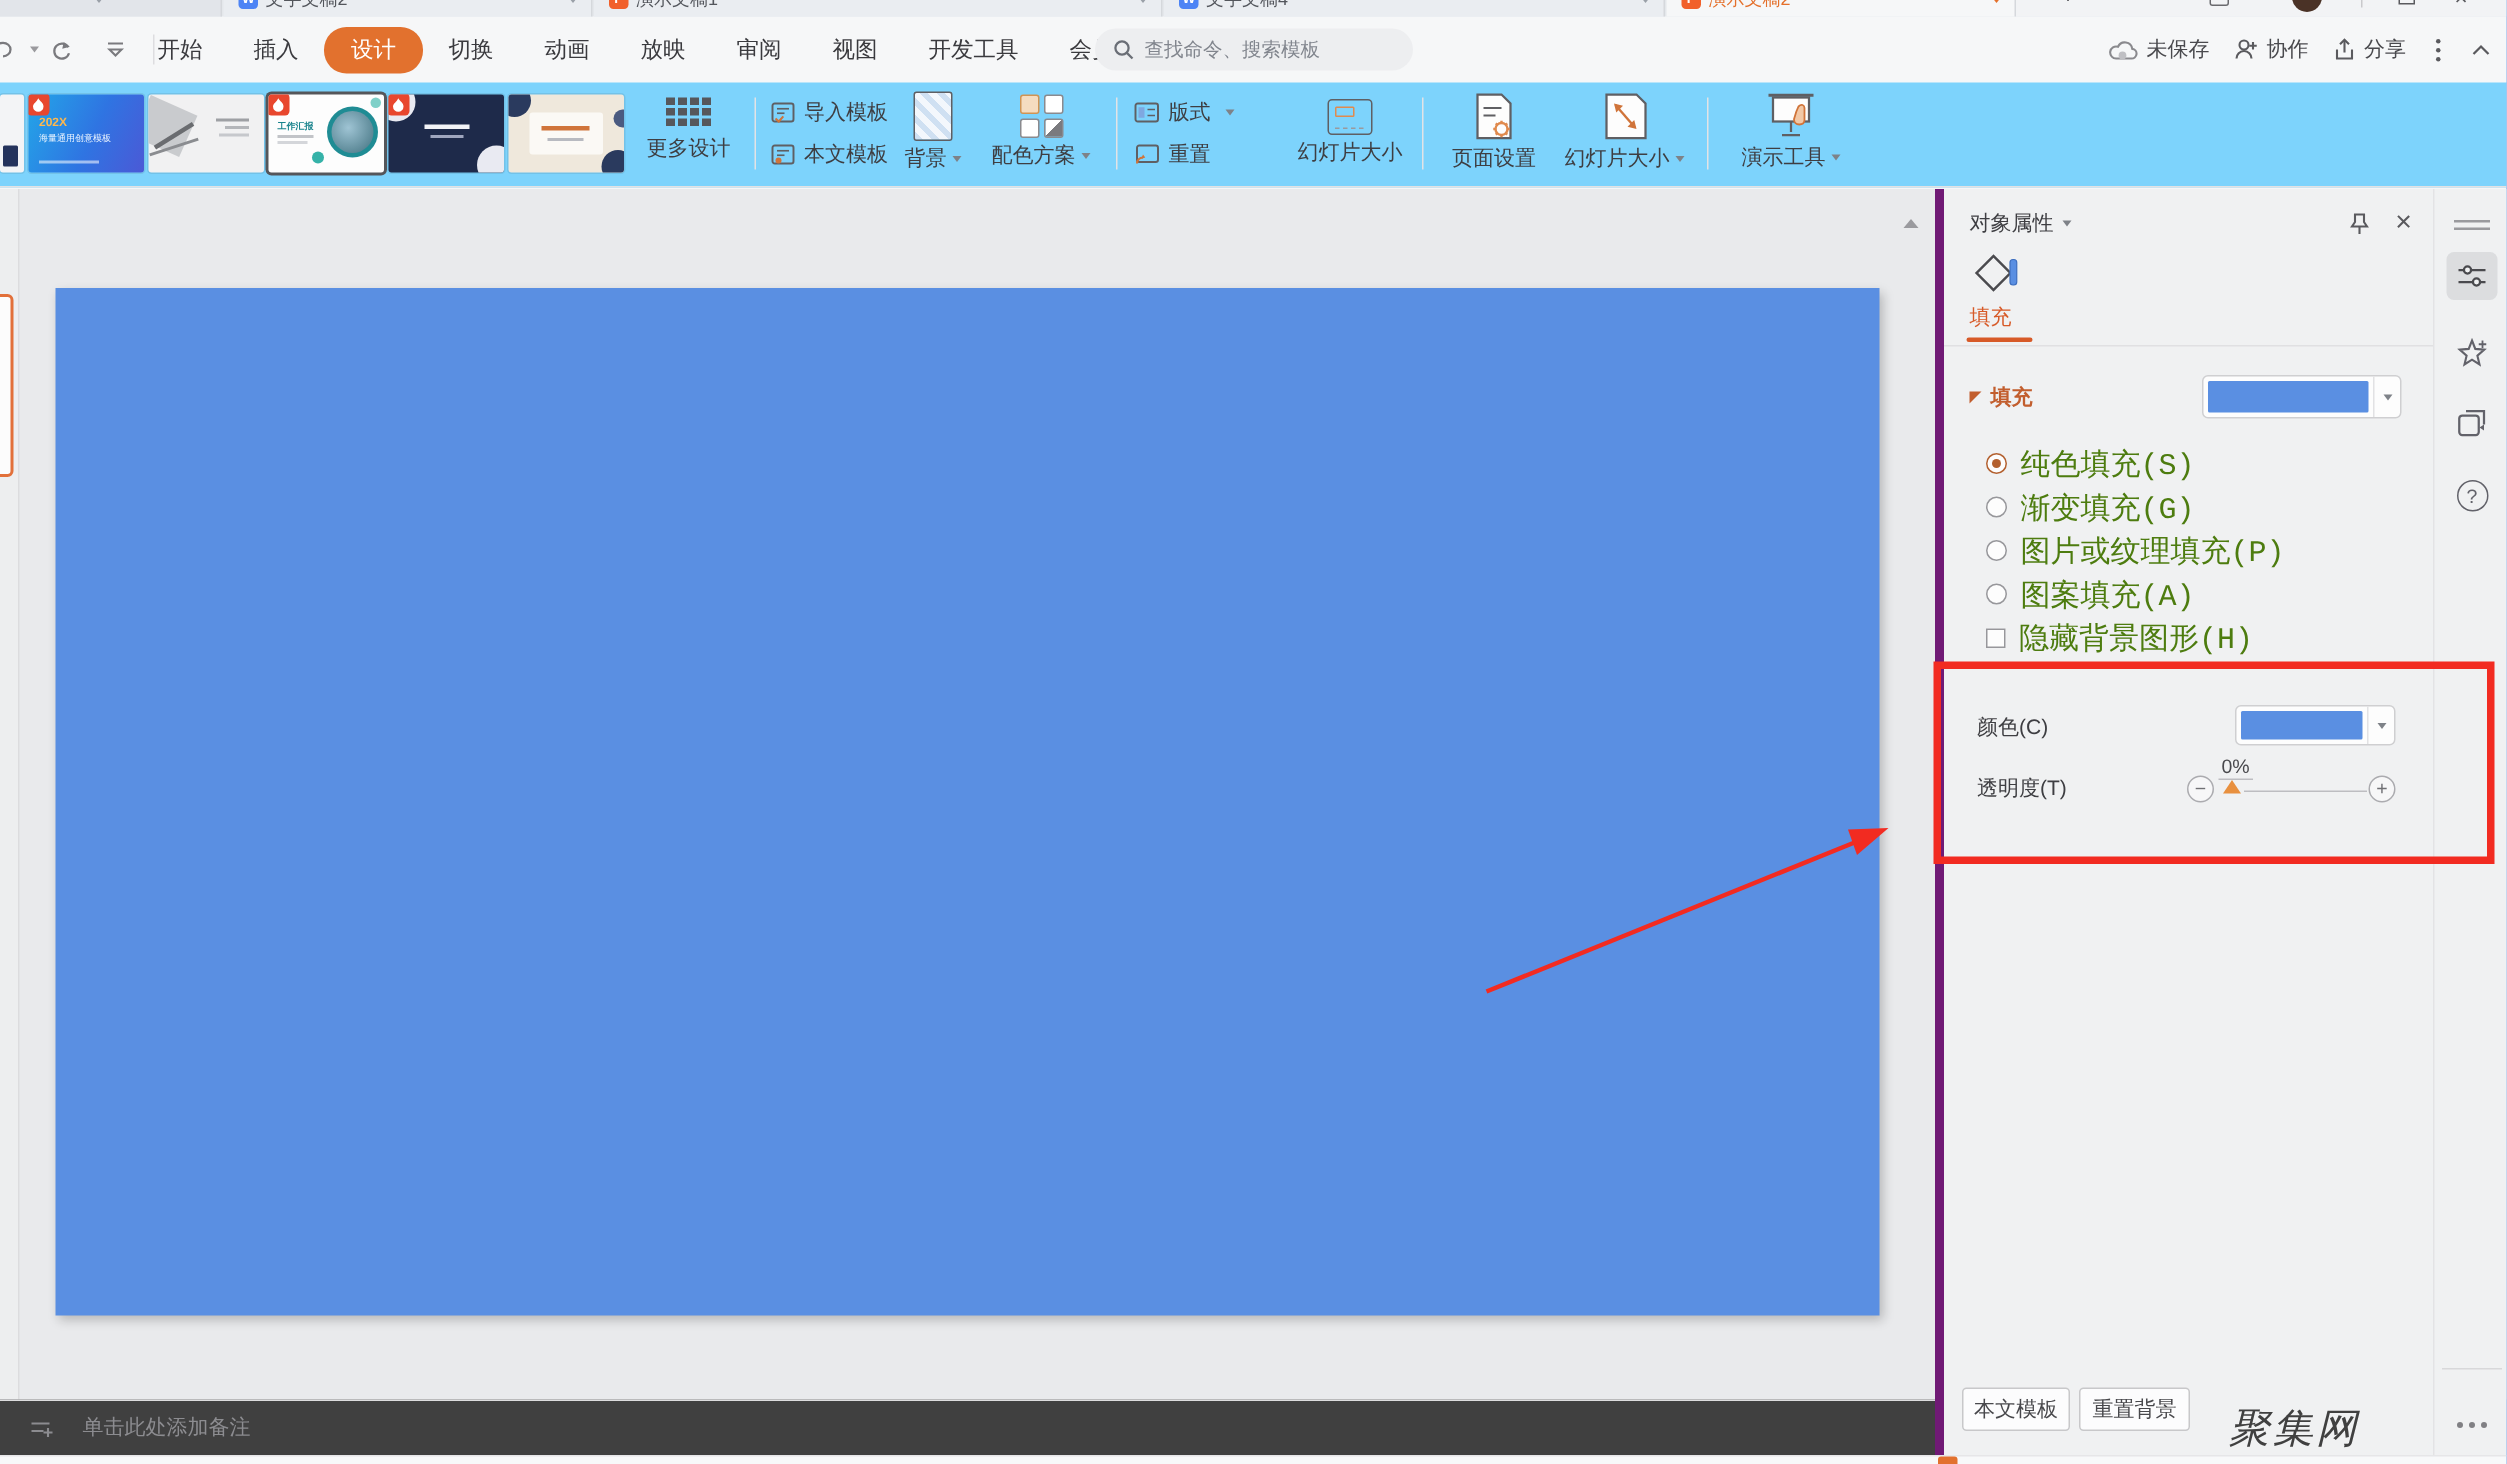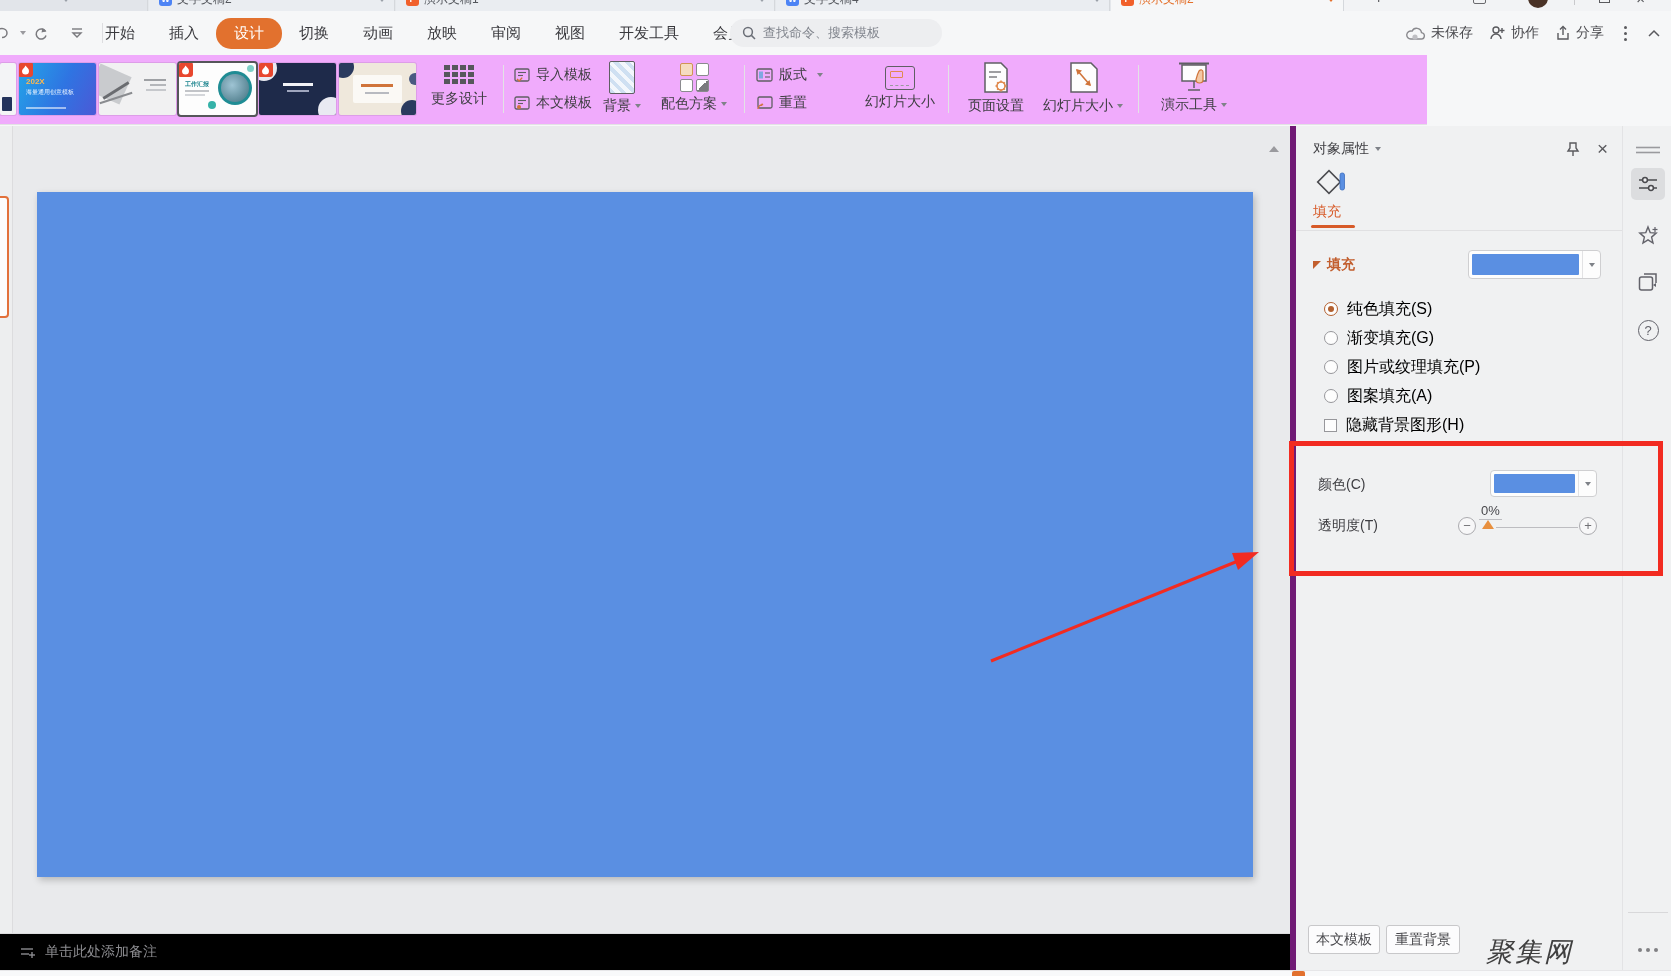--- a/index.html
+++ b/index.html
@@ -28,59 +28,59 @@
   .menu-item { font-size:15px; color:#3A3A3E; padding:5px 17px; border-radius:15px; white-space:nowrap; }
   .menu-item.active { background:#E2712E; color:#fff; padding:6px 18px; }
   #searchbox { position:absolute; left:730px; top:8px; width:212px; height:28px; background:#EDEEF0; border-radius:14px; display:flex; align-items:center; padding:0 12px; gap:7px; }
   #searchbox span { font-size:13px; color:#81858D; white-space:nowrap; }
   #menubar-right { position:absolute; right:10px; top:0; height:44px; display:flex; align-items:center; gap:16px; font-size:14px; color:#4A4A4E; }
   .mr-item { display:flex; align-items:center; gap:5px; white-space:nowrap; }
   .vdots { display:flex; flex-direction:column; gap:3px; padding:0 4px; }
   .vdots i { width:3px; height:3px; border-radius:50%; background:#5A5A5E; }
 
   
-  #ribbon { position:absolute; top:55px; left:0; width:1427px; height:70px; background:#f0abfc; border-bottom:1px solid #E2E2E4; }
+  #ribbon { position:absolute; top:55px; left:0; width:1671px; height:70px; background:#7dd3fc; border-bottom:1px solid #E2E2E4; }
   .thumb { position:absolute; top:8px; height:52px; width:77px; border-radius:2px; overflow:hidden; box-shadow:0 0 0 1px rgba(0,0,0,.08); }
   .thumb.selected { box-shadow:0 0 0 2px #55565A; }
   .flame { position:absolute; top:-1px; left:-1px; width:15px; height:15px; background:#E8472E; border-radius:3px; z-index:2; display:flex; align-items:center; justify-content:center; }
   .rdivider { position:absolute; top:10px; height:48px; width:1px; background:#E3E3E5; }
   .smallrows { position:absolute; top:9px; display:flex; flex-direction:column; gap:6px;font-family:Liberation Mono, monospace; }
   .smallrow { display:flex; align-items:center; gap:6px; font-size:14px; color:#3E3E42; height:22px; white-space:nowrap; }
   .bigbtn { position:absolute; top:6px; display:flex; flex-direction:column; align-items:center; }
   .bigbtn .blabel { font-size:14px; color:#3E3E42; margin-top:3px; display:flex; align-items:center; white-space:nowrap; }
   .ddcaret { display:inline-block; width:0; height:0; border-left:3.5px solid transparent; border-right:3.5px solid transparent; border-top:4.5px solid #7E8288; margin-left:4px; }
   .moregrid { display:grid; grid-template-columns:repeat(4,6px); grid-auto-rows:5px; gap:2px; }
   .moregrid i { background:#56575B; }
 
   
   #workarea { position:absolute; top:126px; left:0; width:1671px; height:807px; background:#E9EAEC; }
   #leftpanel-sliver { position:absolute; top:126px; left:0; width:13px; height:807px; background:#EDEEEF; border-right:1px solid #DCDCDE; }
   #slide-thumb-frag { position:absolute; top:196px; left:-6px; width:15px; height:122px; background:#FCFCFC; border:2px solid #E2703A; border-radius:4px; }
   #slide { position:absolute; top:192px; left:37px; width:1216px; height:685px; background:#5A8FE2; box-shadow:2px 3px 7px rgba(0,0,0,.22); }
   #scroll-up { position:absolute; left:1269px; top:146px; width:0; height:0; border-left:5px solid transparent; border-right:5px solid transparent; border-bottom:6px solid #9A9A9E; }
 
   
-  #notesbar { position:absolute; top:933px; left:0; width:1290px; height:37px; background:#000000; border-top:1px solid #DCDCDE; display:flex; align-items:center; padding-left:20px; gap:9px; }
+  #notesbar { position:absolute; top:933px; left:0; width:1290px; height:37px; background:#404040; border-top:1px solid #DCDCDE; display:flex; align-items:center; padding-left:20px; gap:19px; }
   #notesbar span { font-size:14px; color:#8C8C90; }
   #statusstrip { position:absolute; top:970px; left:0; width:1671px; height:6px; background:#F8F9FA; border-top:1px solid #E6E6E8; }
   #status-orange { position:absolute; top:971px; left:1292px; width:13px; height:5px; background:#E2712E; border-radius:2px 2px 0 0; }
 
   
   #panel { position:absolute; top:126px; left:1290px; width:332px; height:844px; background:#F0F1F2; border-left:6px solid #701a75; }
   #panel-header { position:absolute; top:14px; left:17px; right:14px; display:flex; align-items:center; font-size:14px; color:#3E3E42; }
   #panel-tabicon { position:absolute; top:42px; left:20px; }
   #panel-tablabel { position:absolute; top:77px; left:17px; font-size:14px; color:#D75A28; }
   #panel-tabunderline { position:absolute; top:99px; left:15px; width:44px; height:3px; background:#D75A28; border-radius:2px; }
   #panel-divider { position:absolute; top:104px; left:0; width:332px; height:1px; background:#E0E0E2; }
   #section-fill { position:absolute; top:130px; left:17px; display:flex; align-items:center; gap:6px; font-size:14px; font-weight:bold; color:#C25E2E; }
   .tri-expand { width:0; height:0; border-top:8px solid #C25E2E; border-right:8px solid transparent; }
   .colordrop { position:absolute; background:#FDFDFD; border:1px solid #CFCFD1; border-radius:4px; display:flex; }
   .colordrop .swatch { flex:1; margin:3px; background:#5A8FE2; border-radius:1px; }
   .colordrop .dzone { width:18px; border-left:1px solid #E2E2E4; display:flex; align-items:center; justify-content:center; }
-  .radio-row { position:absolute; left:28px; display:flex; align-items:center; gap:9px; font-size:16px; color:#000000; height:20px; white-space:nowrap; }
+  .radio-row { position:absolute; left:28px; display:flex; align-items:center; gap:9px; font-size:20px; color:#4d7c0f; height:20px; white-space:nowrap;font-family:Liberation Mono, monospace; }
   .radio { width:14px; height:14px; border:1px solid #97979B; border-radius:50%; background:#FDFDFD; position:relative; flex:0 0 auto; }
   .radio.sel { border-color:#B3602F; }
   .radio.sel::after { content:""; position:absolute; inset:3px; border-radius:50%; background:#B3602F; }
   .checkbox { width:13px; height:13px; border:1px solid #97979B; background:#FDFDFD; flex:0 0 auto; }
   .flabel { position:absolute; font-size:14px; color:#3E3E42; white-space:nowrap; }
   .stepbtn { position:absolute; width:18px; height:18px; border:1px solid #ABABAF; border-radius:50%; background:#F7F7F8; color:#707074; font-size:13px; line-height:15px; text-align:center; }
   #trans-track { position:absolute; left:1496px; top:527px; width:82px; height:1px; background:#BDBDC1; }
   #trans-thumb { position:absolute; left:1482px; top:520px; width:0; height:0; border-left:6px solid transparent; border-right:6px solid transparent; border-bottom:9px solid #E8903F; }
   #trans-value { position:absolute; left:1479px; top:503px; font-size:13px; color:#48484C; border-bottom:1px solid #BDBDC1; padding:0 2px 1px 2px; }
   .panelbtn { position:absolute; top:799px; height:29px; border:1px solid #C8C8CA; border-radius:3px; background:#FCFCFD; font-size:14px; color:#48484C; display:flex; align-items:center; justify-content:center; }

